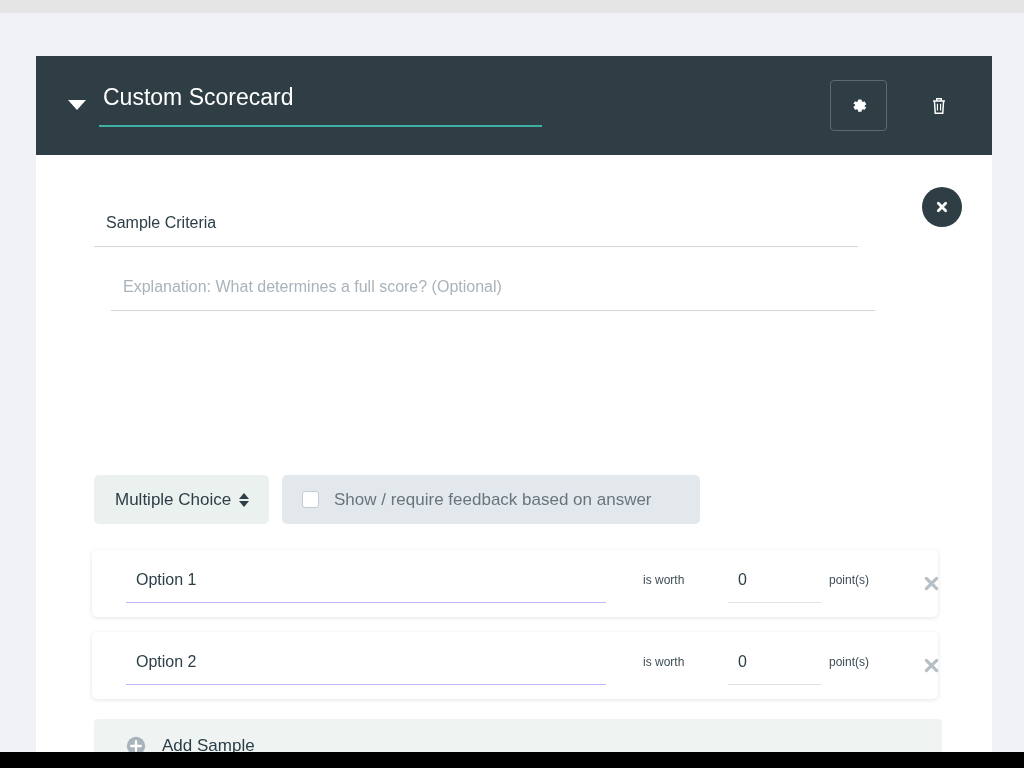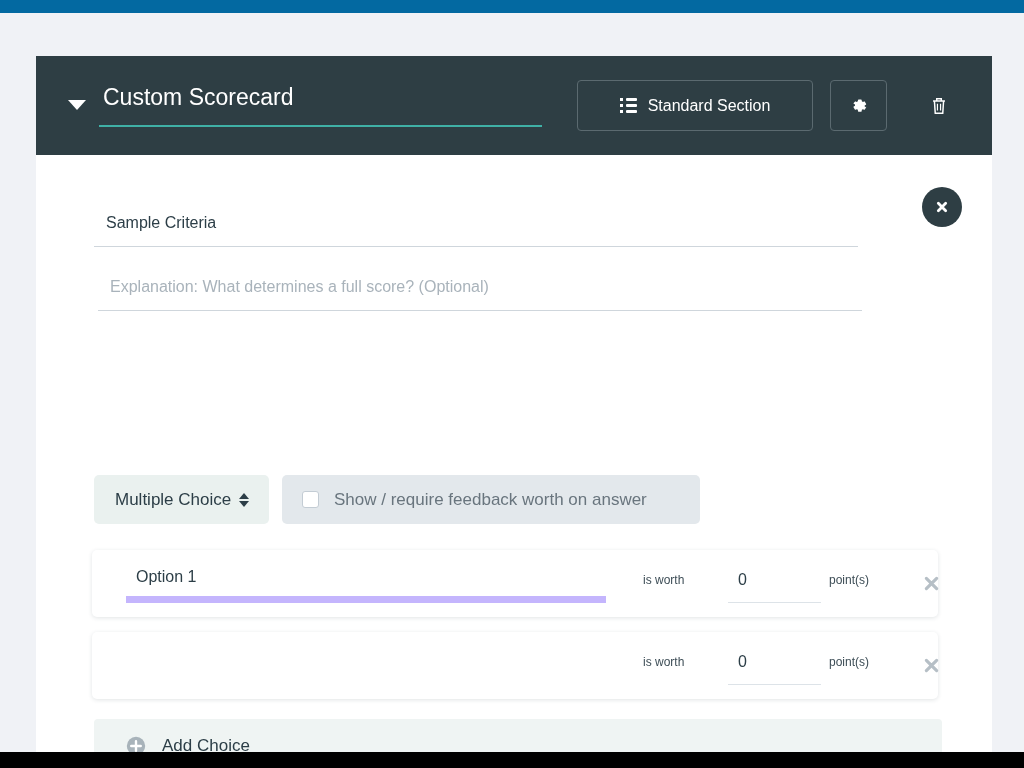--- a/index.html
+++ b/index.html
@@ -9,21 +9,21 @@
     height: 768px;
     overflow: hidden;
     background: #000000;
     font-family: "Liberation Sans", sans-serif;
   }
 
   .viewport {
     position: relative;
     width: 1024px;
     height: 740px;
-    background: #0369a1;
+    background: #e5e5e5;
   }
 
   .page-bg {
     position: absolute;
     left: 0;
     top: 13px;
     width: 1024px;
     height: 739px;
     background: #f0f2f6;
   }
@@ -181,21 +181,21 @@
     background: transparent;
     font-family: "Liberation Sans", sans-serif;
     font-size: 16px;
     color: #2c3e47;
     padding: 0 12px 10px 12px;
     outline: none;
   }
 
   .explanation-input {
     position: absolute;
-    left: 62px;
+    left: 75px;
     top: 116px;
     width: 764px;
     height: 40px;
     border: none;
     border-bottom: 1px solid #cfd6dc;
     background: transparent;
     font-family: "Liberation Sans", sans-serif;
     font-size: 16px;
     color: #2c3e47;
     padding: 0 12px 8px 12px;
@@ -287,21 +287,21 @@
   .option-row.r1 { top: 395px; }
   .option-row.r2 { top: 477px; }
 
   .option-name-input {
     position: absolute;
     left: 34px;
     top: 14px;
     width: 480px;
     height: 39px;
     border: none;
-    border-bottom: 7px solid #c4b5fd;
+    border-bottom: 1px solid #c4b5fd;
     background: transparent;
     font-family: "Liberation Sans", sans-serif;
     font-size: 16px;
     color: #2c3e47;
     padding: 0 10px 6px 10px;
     outline: none;
   }
 
   .is-worth-label {
     position: absolute;
@@ -376,28 +376,20 @@
   <div class="page-bg"></div>
 
   <div class="card">
 
     <div class="card-header">
 
       <div class="collapse-caret"></div>
 
       <input class="title-field" value="Custom Scorecard" style="">
 
-      <button class="section-type-btn">
-        <span class="list-icon">
-          <i></i>
-            <i></i>
-            <i></i>
-        </span>
-        <span>Standard Section</span>
-      </button>
 
       <button class="gear-btn">
         <svg width="20" height="20" viewBox="0 0 24 24">
           <path fill="#ffffff" d="M12 8.6a3.4 3.4 0 1 0 0 6.8 3.4 3.4 0 0 0 0-6.8zm0 5a1.6 1.6 0 1 1 0-3.2 1.6 1.6 0 0 1 0 3.2z"></path>
           <path fill="#ffffff" d="M20.3 13.6l-1.5-.9a7 7 0 0 0 0-1.4l1.5-.9c.3-.2.4-.5.3-.8l-1.6-2.8a.64.64 0 0 0-.8-.3l-1.6.6a7 7 0 0 0-1.2-.7l-.2-1.7a.64.64 0 0 0-.6-.5h-3.2a.64.64 0 0 0-.6.5l-.2 1.7c-.4.2-.8.4-1.2.7l-1.6-.6a.64.64 0 0 0-.8.3L5.4 8.6c-.1.3 0 .6.3.8l1.5.9a7 7 0 0 0 0 1.4l-1.5.9c-.3.2-.4.5-.3.8l1.6 2.8c.2.3.5.4.8.3l1.6-.6c.4.3.8.5 1.2.7l.2 1.7c0 .3.3.5.6.5h3.2c.3 0 .6-.2.6-.5l.2-1.7c.4-.2.8-.4 1.2-.7l1.6.6c.3.1.6 0 .8-.3l1.6-2.8c.1-.3 0-.6-.3-.8z"></path>
         </svg>
       </button>
 
       <button class="trash-btn">
         <svg width="22" height="24" viewBox="0 0 24 24">
@@ -422,49 +414,50 @@
       <button class="type-select-chip">
         <span class="label">Multiple Choice</span>
         <span class="updown">
           <span class="up"></span>
             <span class="down"></span>
         </span>
       </button>
 
       <div class="feedback-chip">
         <span class="cbox"></span>
-        <span class="label">Show / require feedback worth on answer</span>
+        <span class="label">Show / require feedback based on answer</span>
       </div>
 
       <div class="option-row r1">
         <input class="option-name-input" value="Option 1" style="">
         <span class="is-worth-label">is worth</span>
         <input class="points-input" value="0" style="">
         <span class="points-label">point(s)</span>
         <button class="remove-option-btn">
           <svg width="19" height="19" viewBox="0 0 24 24">
             <path stroke="#b6bfc6" stroke-width="4" stroke-linecap="round" d="M5.5 5.5l13 13M18.5 5.5l-13 13"></path>
           </svg>
         </button>
       </div>
 
       <div class="option-row r2">
+        <input class="option-name-input" value="Option 2" style="">
         <span class="is-worth-label">is worth</span>
         <input class="points-input" value="0" style="">
         <span class="points-label">point(s)</span>
         <button class="remove-option-btn">
           <svg width="19" height="19" viewBox="0 0 24 24">
             <path stroke="#b6bfc6" stroke-width="4" stroke-linecap="round" d="M5.5 5.5l13 13M18.5 5.5l-13 13"></path>
           </svg>
         </button>
       </div>
 
       <div class="add-option-row">
         <svg width="22" height="22" viewBox="0 0 24 24">
           <circle cx="12" cy="12" r="10" fill="#a8b3ba"></circle>
           <path stroke="#ffffff" stroke-width="2.6" stroke-linecap="round" d="M12 6.8v10.4M6.8 12h10.4"></path>
         </svg>
-        <span class="label">Add Choice</span>
+        <span class="label">Add Sample</span>
       </div>
 
     </div>
   </div>
 </div>
 
 </body></html>

